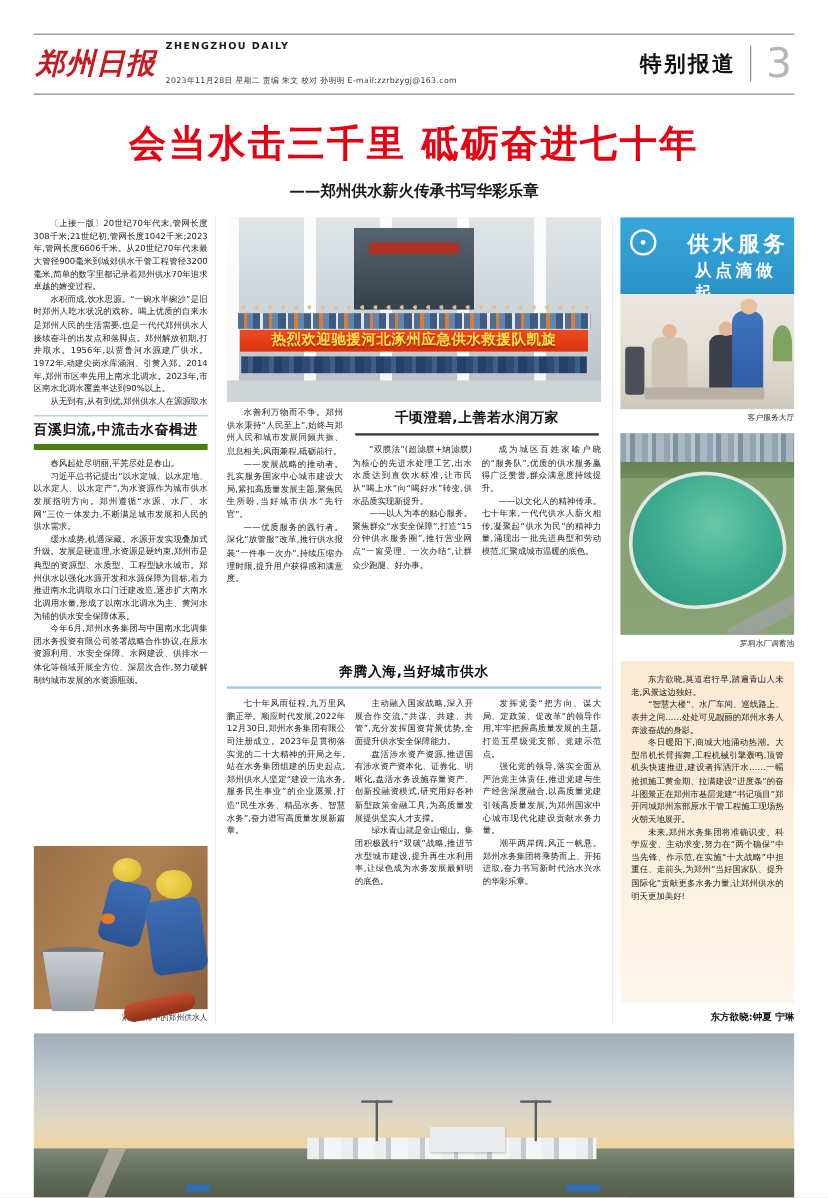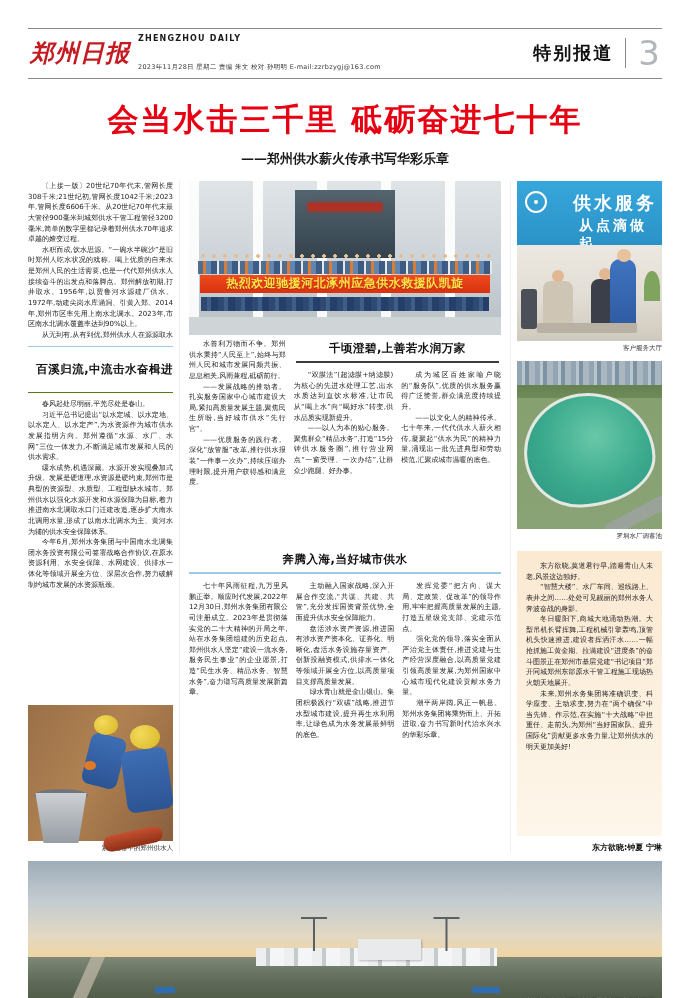--- a/index.html
+++ b/index.html
@@ -26,21 +26,21 @@
 
   
   .content { display:flex; gap:9px; margin-top:13px; height:672px; }
   .col-left  { width:152px; display:flex; flex-direction:column; overflow:hidden; border-right:1px solid #eee; padding-right:6px; }
   .col-mid   { width:312px; display:flex; flex-direction:column; overflow:hidden; }
   .col-right { flex:1; display:flex; flex-direction:column; overflow:hidden; border-left:1px solid #eee; padding-left:6px; }
 
   .bt { font-size:7px; line-height:1.52; text-align:justify; color:#1c1c1c; }
   .bt p { text-indent:2em; margin:0; }
 
-  .sec-head1 { border-top:1px solid #9dc9e6; border-bottom:1px solid #4d7c0f; text-align:right; font-size:11.5px; font-weight:900; color:#111; padding:15px 0; margin:7px 0 6px; letter-spacing:.5px; }
+  .sec-head1 { border-top:1px solid #9dc9e6; border-bottom:5px solid #4d7c0f; text-align:left; font-size:11.5px; font-weight:900; color:#111; padding:4px 0; margin:7px 0 6px; letter-spacing:.5px; }
   .left-lead { height:158px; overflow:hidden; }
   .left-secbody { flex:1; overflow:hidden; }
 
   figure { position:relative; }
   .caption { font-size:6.5px; color:#333; text-align:right; margin-top:3px; }
 
   
   .photo-workers { height:136px; overflow:hidden; background:linear-gradient(120deg,#9a7048 0%,#b08252 45%,#8a5f3e 100%); margin-top:6px; }
   .bucket { position:absolute; left:4px; bottom:10px; width:58px; height:50px; clip-path:polygon(6% 0,94% 0,80% 100%,20% 100%); background:linear-gradient(180deg,#ccd0d4,#979da3); }
   .bucket-top { position:absolute; left:6px; bottom:52px; width:54px; height:12px; border-radius:50%; background:#6f757b; }
@@ -196,39 +196,39 @@
         <div class="m1a bt">
           <p>水善利万物而不争。郑州供水秉持“人民至上”,始终与郑州人民和城市发展同频共振、息息相关,风雨兼程,砥砺前行。</p>
           <p>——发展战略的推动者。扎实服务国家中心城市建设大局,紧扣高质量发展主题,聚焦民生所盼,当好城市供水“先行官”。</p>
           <p>——优质服务的践行者。深化“放管服”改革,推行供水报装“一件事一次办”,持续压缩办理时限,提升用户获得感和满意度。</p>
         </div>
         <div class="m1r">
           <h3 class="sec-head2">千顷澄碧,上善若水润万家</h3>
           <div class="m1cols">
             <div class="bt">
               <p>“双膜法”(超滤膜+纳滤膜)为核心的先进水处理工艺,出水水质达到直饮水标准,让市民从“喝上水”向“喝好水”转变,供水品质实现新提升。</p>
-              <p>——以人为本的贴心服务。聚焦群众“精品水务”,打造“15分钟供水服务圈”,推行营业网点“一窗受理、一次办结”,让群众少跑腿、好办事。</p>
+              <p>——以人为本的贴心服务。聚焦群众“水安全保障”,打造“15分钟供水服务圈”,推行营业网点“一窗受理、一次办结”,让群众少跑腿、好办事。</p>
             </div>
             <div class="bt">
               <p>成为城区百姓家喻户晓的“服务队”,优质的供水服务赢得广泛赞誉,群众满意度持续提升。</p>
               <p>——以文化人的精神传承。七十年来,一代代供水人薪火相传,凝聚起“供水为民”的精神力量,涌现出一批先进典型和劳动模范,汇聚成城市温暖的底色。</p>
             </div>
           </div>
         </div>
       </div>
 
       <div class="m2">
         <h3 class="sec-head3">奔腾入海,当好城市供水</h3>
         <div class="m2cols">
           <div class="bt">
             <p>七十年风雨征程,九万里风鹏正举。顺应时代发展,2022年12月30日,郑州水务集团有限公司注册成立。2023年是贯彻落实党的二十大精神的开局之年,站在水务集团组建的历史起点,郑州供水人坚定“建设一流水务,服务民生事业”的企业愿景,打造“民生水务、精品水务、智慧水务”,奋力谱写高质量发展新篇章。</p>
           </div>
           <div class="bt">
             <p>主动融入国家战略,深入开展合作交流,“共谋、共建、共管”,充分发挥国资背景优势,全面提升供水安全保障能力。</p>
-            <p>盘活涉水资产资源,推进国有涉水资产资本化、证券化、明晰化,盘活水务设施存量资产、创新投融资模式,供排水一体化等领域开展全方位,以高质量项目支撑高质量发展。</p>
+            <p>盘活涉水资产资源,推进国有涉水资产资本化、证券化、明晰化,盘活水务设施存量资产、创新投融资模式,研究用好各种新型政策金融工具,为高质量发展提供坚实人才支撑。</p>
             <p>绿水青山就是金山银山。集团积极践行“双碳”战略,推进节水型城市建设,提升再生水利用率,让绿色成为水务发展最鲜明的底色。</p>
           </div>
           <div class="bt">
             <p>发挥党委“把方向、谋大局、定政策、促改革”的领导作用,牢牢把握高质量发展的主题,打造五星级党支部、党建示范点。</p>
             <p>强化党的领导,落实全面从严治党主体责任,推进党建与生产经营深度融合,以高质量党建引领高质量发展,为郑州国家中心城市现代化建设贡献水务力量。</p>
             <p>潮平两岸阔,风正一帆悬。郑州水务集团将乘势而上、开拓进取,奋力书写新时代治水兴水的华彩乐章。</p>
           </div>
         </div>
       </div>
     </div>

